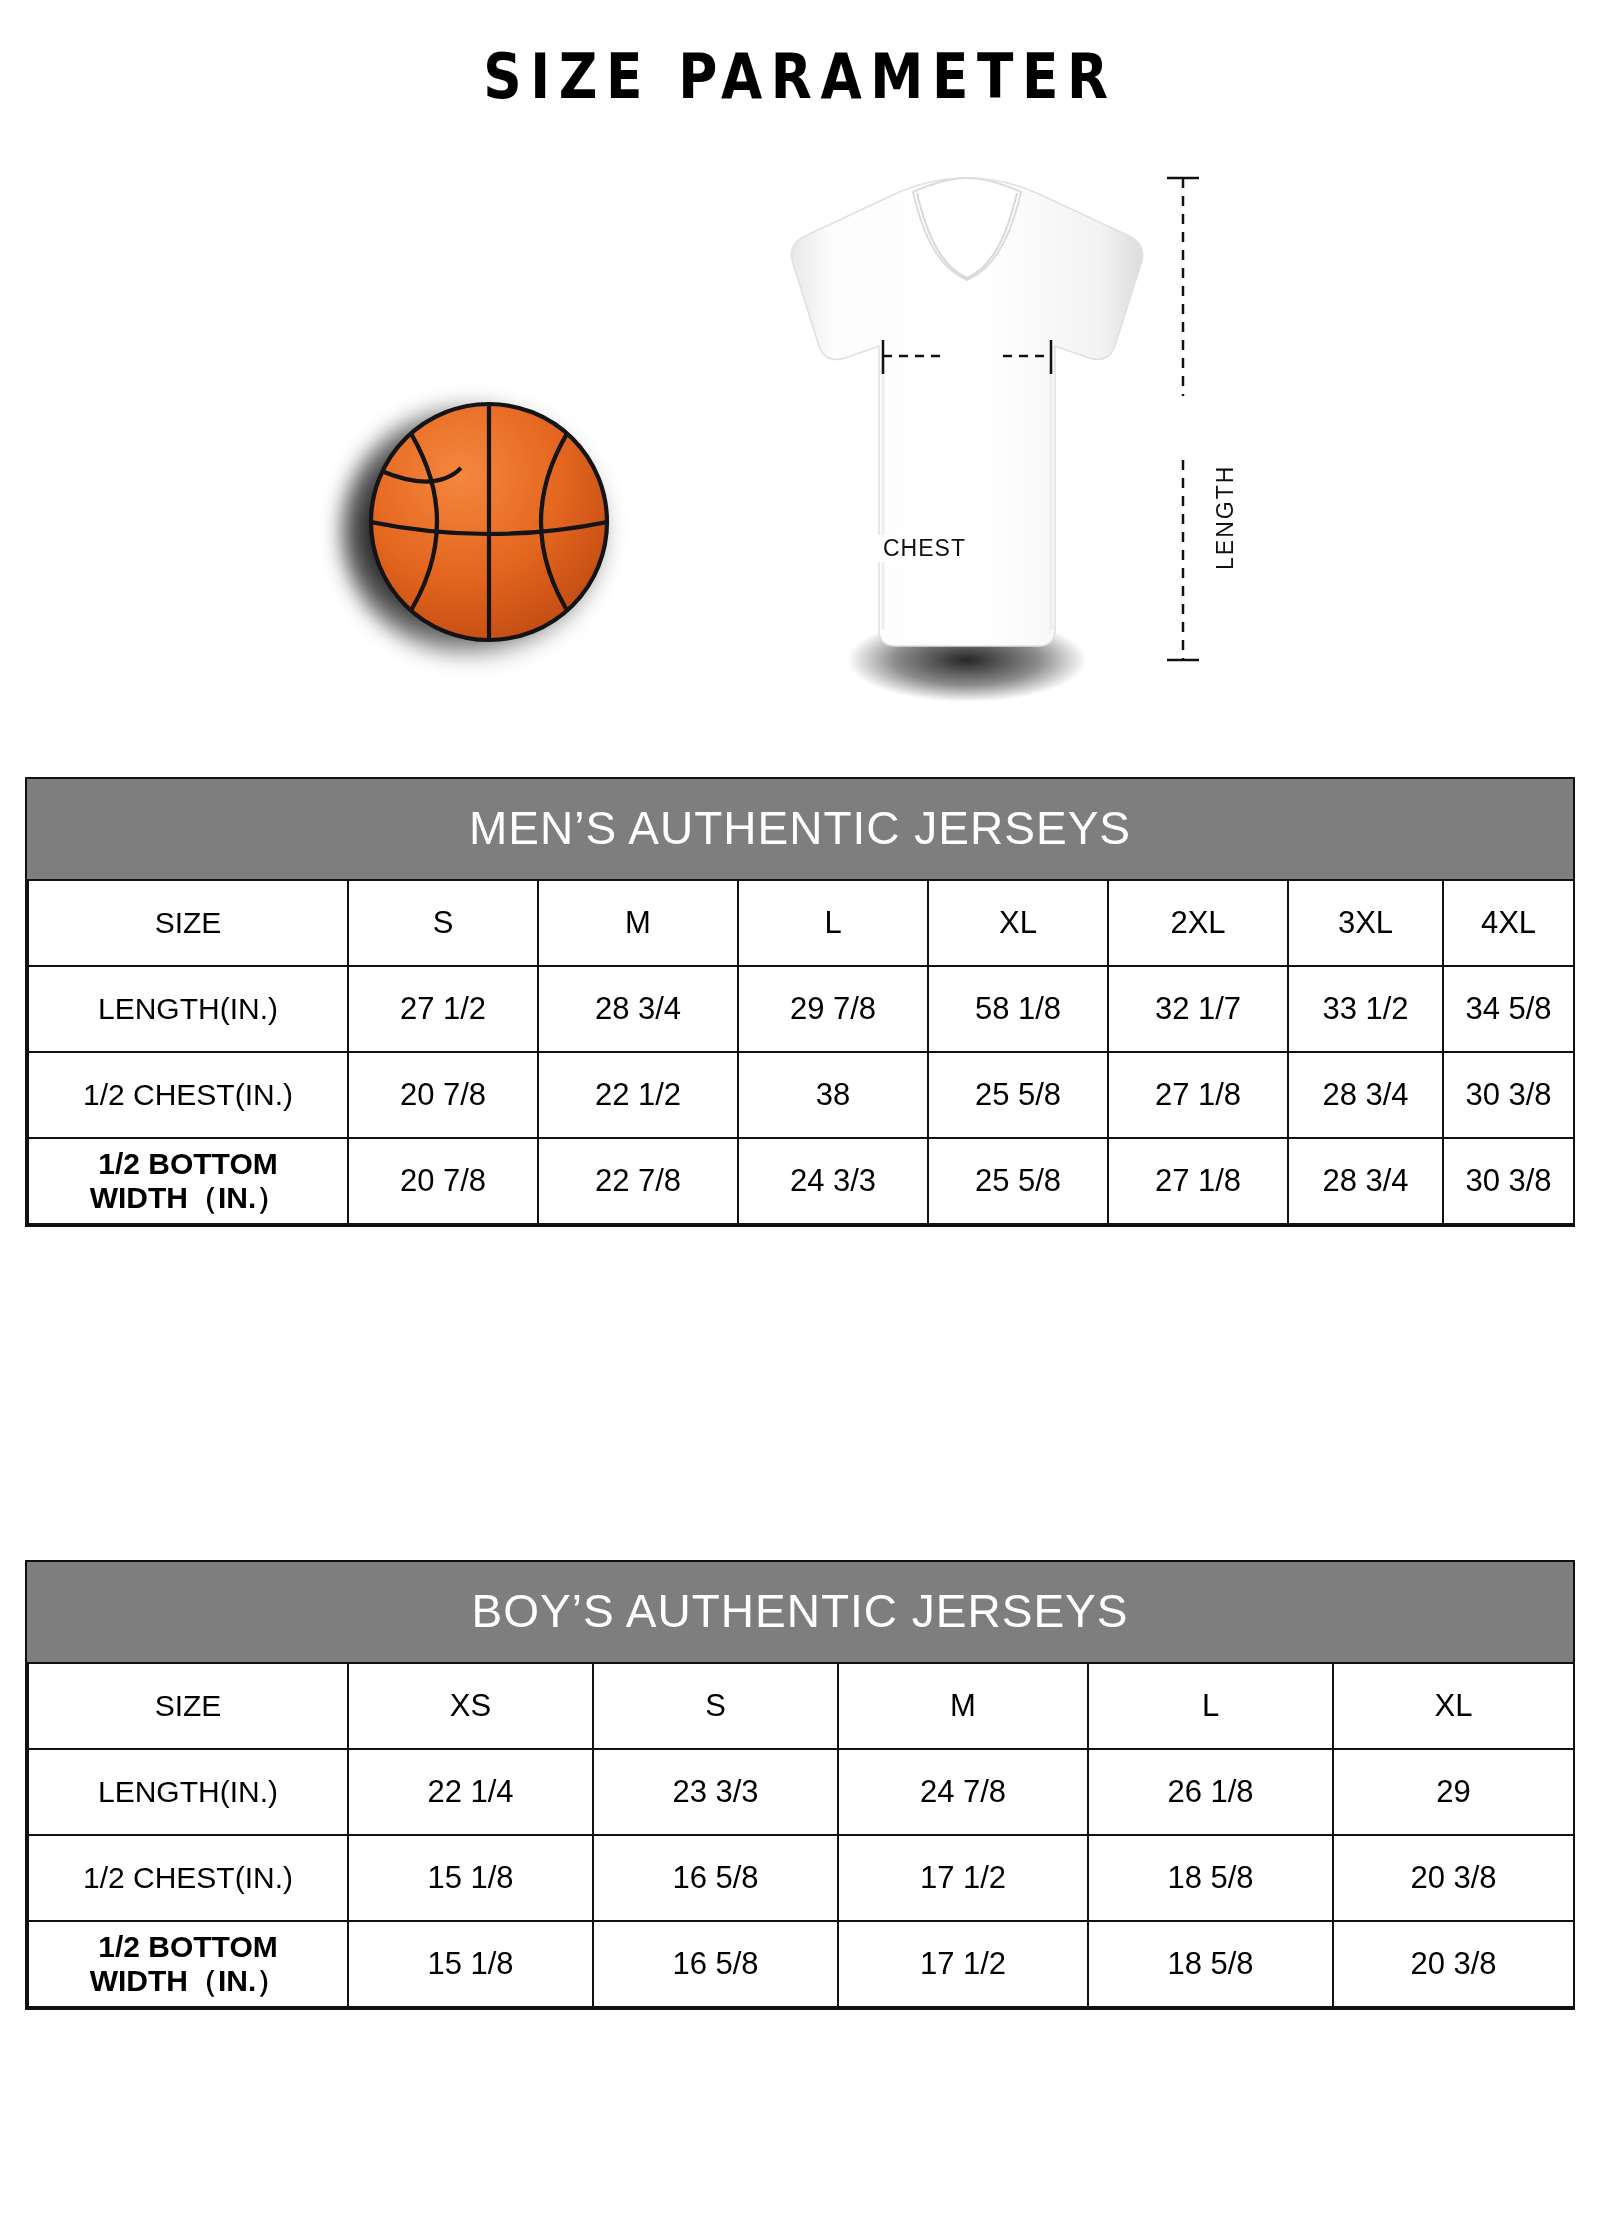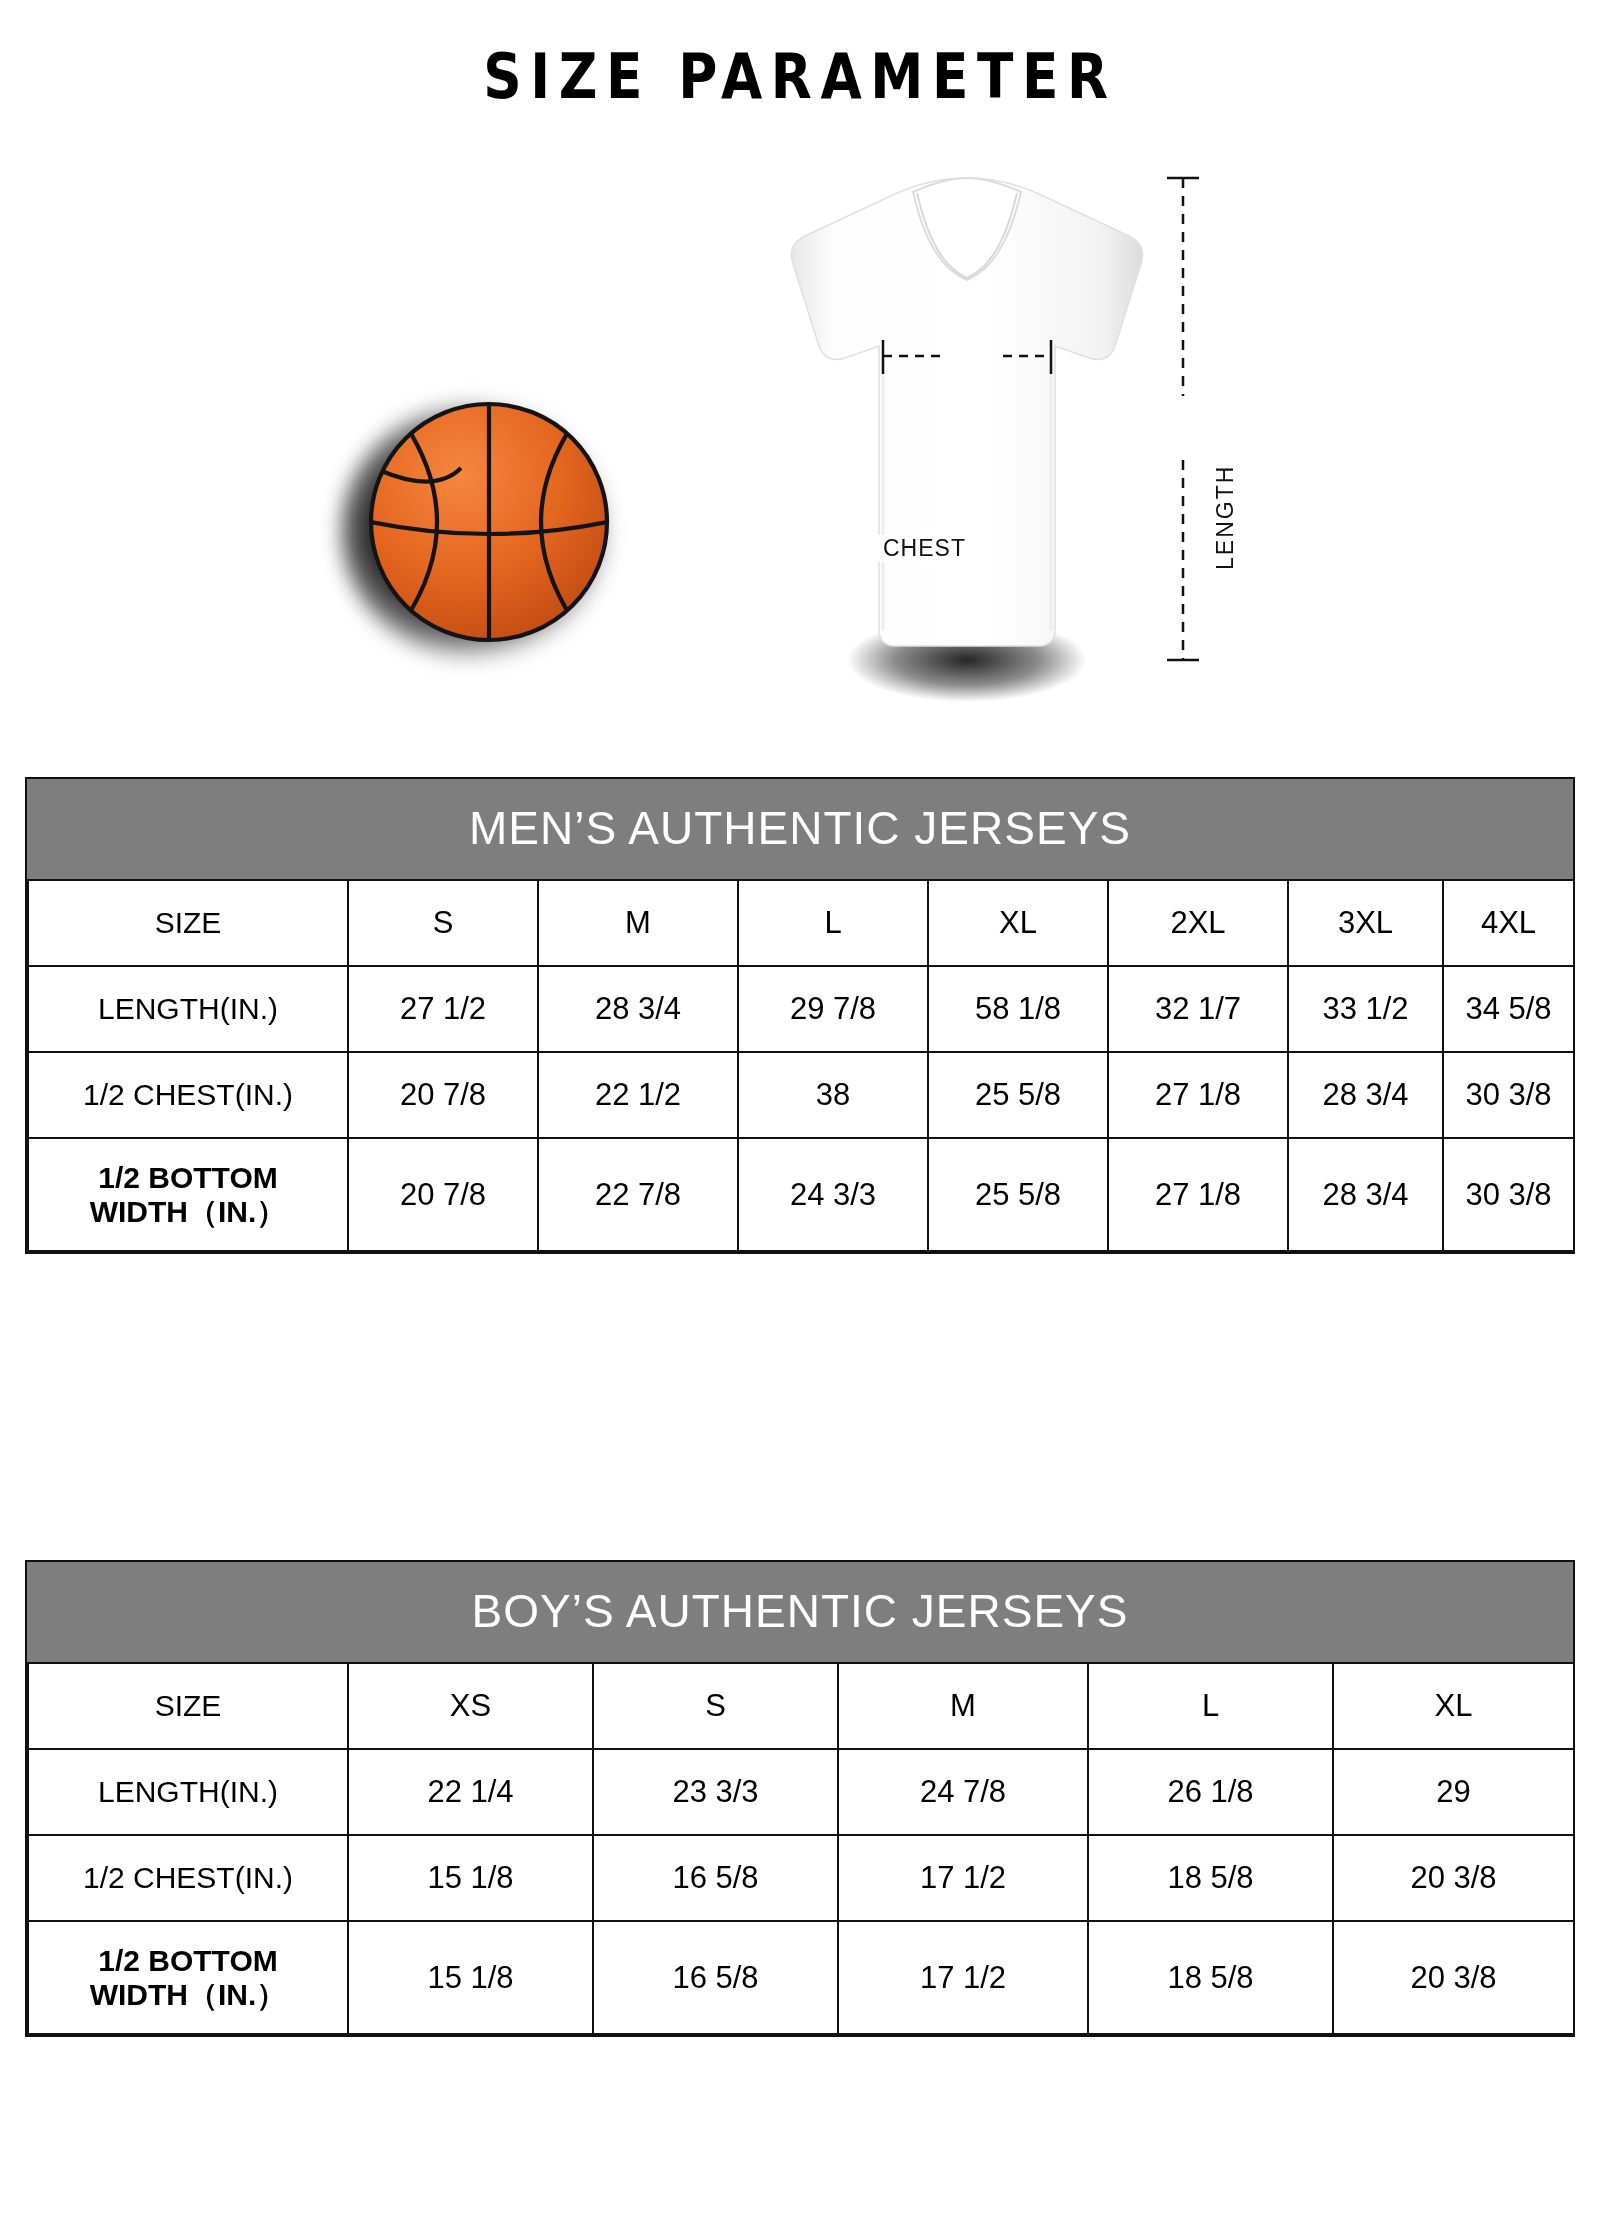--- a/index.html
+++ b/index.html
@@ -122,21 +122,21 @@
   table {
     border-collapse: collapse;
     width: 100%;
     table-layout: fixed;
   }
   table td {
     border: 2px solid #111;
     text-align: center;
     font-size: 31px;
     height: 86px;
-    padding: 22px 2px;
+    padding: 8px 2px;
     box-sizing: border-box;
     white-space: nowrap;
   }
   table tr td:first-child {
     font-size: 30px;
   }
   .two-line {
     line-height: 1.12;
     font-size: 29px;
     font-weight: bold;

